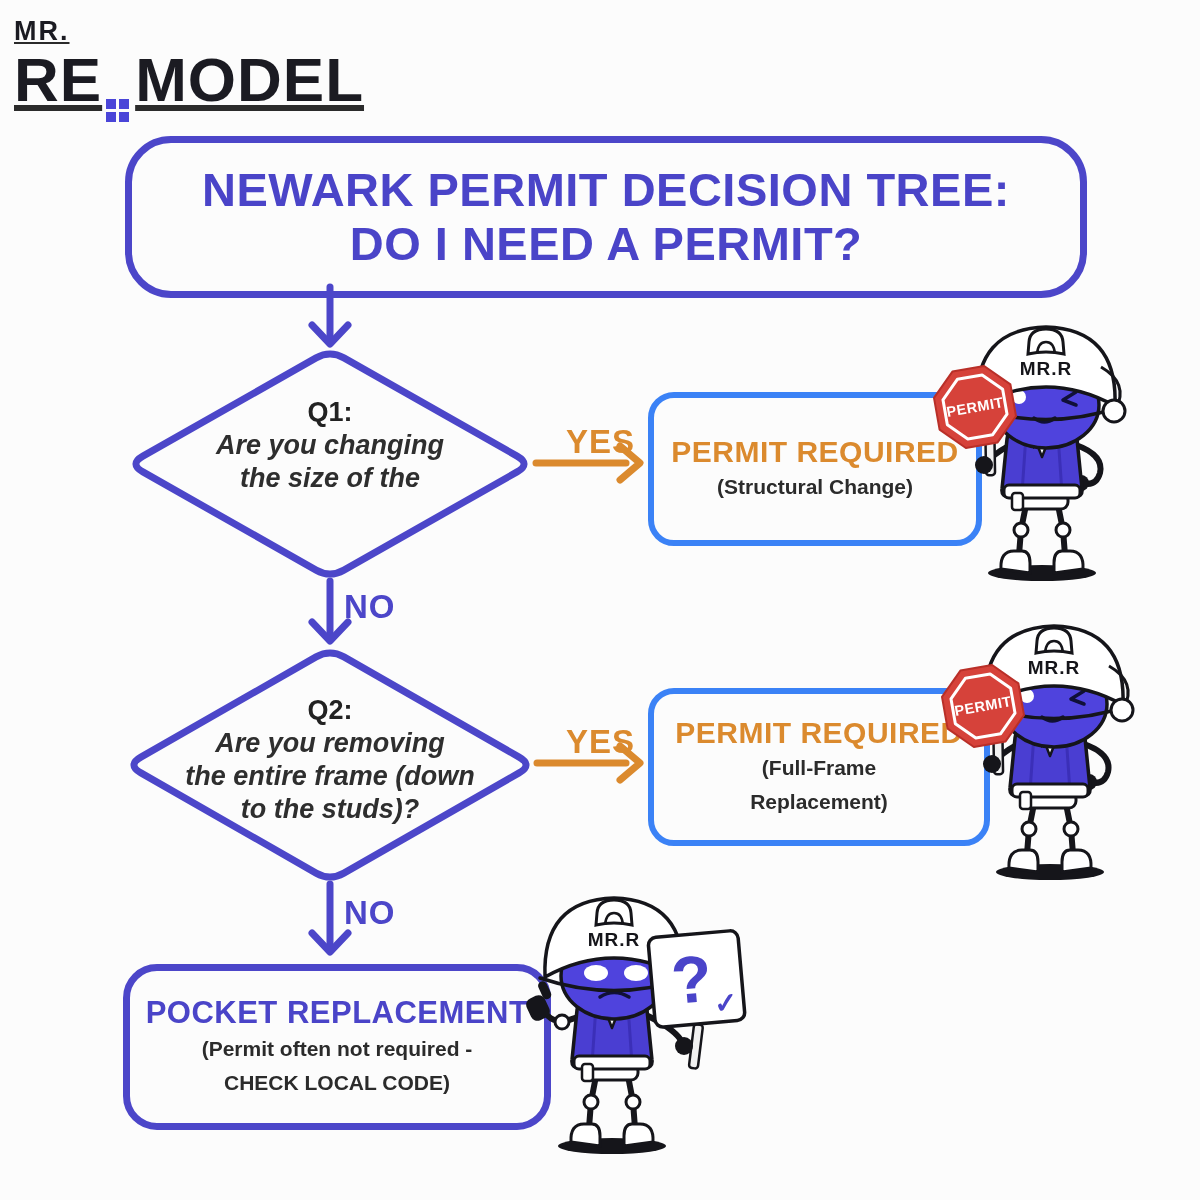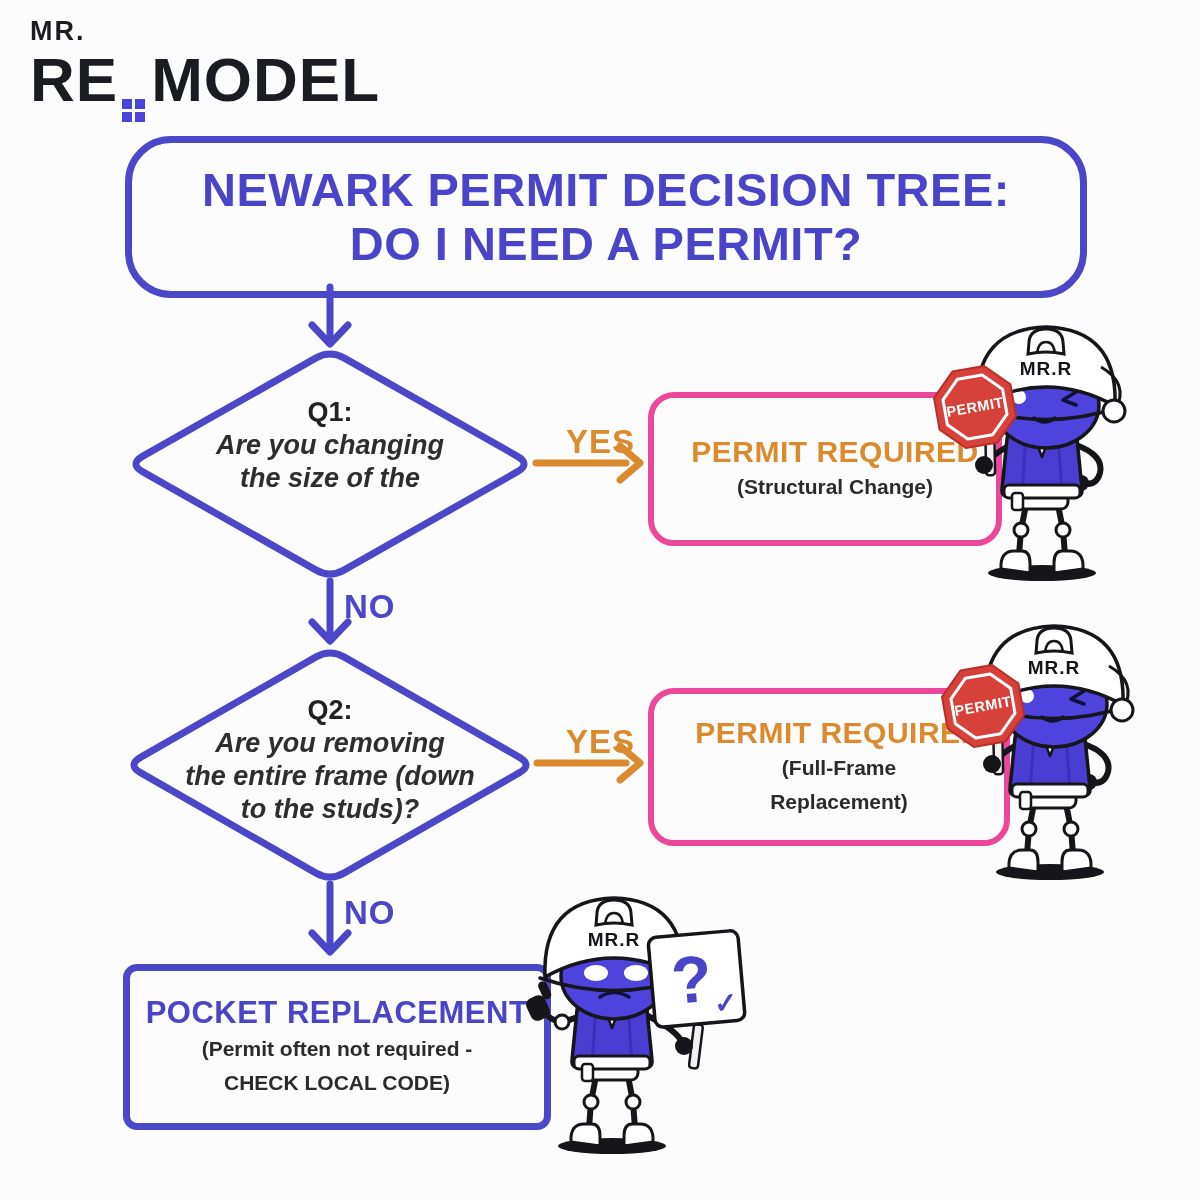--- a/index.html
+++ b/index.html
@@ -6,21 +6,21 @@
   .canvas{
     position:relative;width:1200px;height:1200px;background:#fcfcfc;
     overflow:hidden;font-family:"Liberation Sans",sans-serif;color:#2b2b2b;
   }
   .layer{position:absolute;left:0;top:0;width:1200px;height:1200px;}
   #bg-layer{z-index:1;}
   #fg-layer{z-index:3;pointer-events:none;}
   .html-layer{position:absolute;left:0;top:0;width:1200px;height:1200px;z-index:2;}
 
   
-  .logo{position:absolute;left:30px;top:18px;line-height:1;}
+  .logo{position:absolute;left:14px;top:18px;line-height:1;text-decoration:underline;}
   .logo-top{font-size:27px;font-weight:800;letter-spacing:2px;color:#1b1b22;}
   .logo-main{font-size:62px;font-weight:800;letter-spacing:1px;color:#1b1b22;margin-top:4px;}
   .logo-win{
     display:inline-block;width:10px;height:10px;background:#4a45d8;
     box-shadow:13px 0 0 #4a45d8,0 13px 0 #4a45d8,13px 13px 0 #4a45d8;
     margin:0 19px 0 4px;vertical-align:-8px;
   }
 
   
   .title-box{
@@ -45,25 +45,25 @@
   .yes1{left:542px;top:423px;}
   .no1{left:344px;top:588px;}
   .yes2{left:542px;top:723px;}
   .no2{left:344px;top:894px;}
 
   
   .result-box{
     position:absolute;border-radius:26px;display:flex;flex-direction:column;
     align-items:center;justify-content:center;text-align:center;background:transparent;
   }
-  .orange-box{border:6px solid #ec4899;padding-left:20px;}
+  .orange-box{border:6px solid #3b82f6;}
   .purple-box{border:7px solid #4c46c9;border-radius:34px;}
   .box1{left:648px;top:392px;width:322px;height:142px;}
   .box2{left:648px;top:688px;width:330px;height:146px;}
-  .box3{left:123px;top:964px;width:414px;height:152px;border-radius:14px;}
+  .box3{left:123px;top:964px;width:414px;height:152px;}
   .box-heading-orange{font-size:30px;font-weight:800;color:#db8a2e;letter-spacing:0.5px;line-height:36px;}
   .box-heading-purple{font-size:31px;font-weight:800;color:#4a44c8;letter-spacing:0.5px;line-height:38px;}
   .box-sub{font-size:21px;font-weight:700;color:#2b2b2b;line-height:34px;}
 </style>
 </head>
 <body>
 
 <div class="canvas">
 
   <svg id="bg-layer" class="layer" viewBox="0 0 1200 1200">

